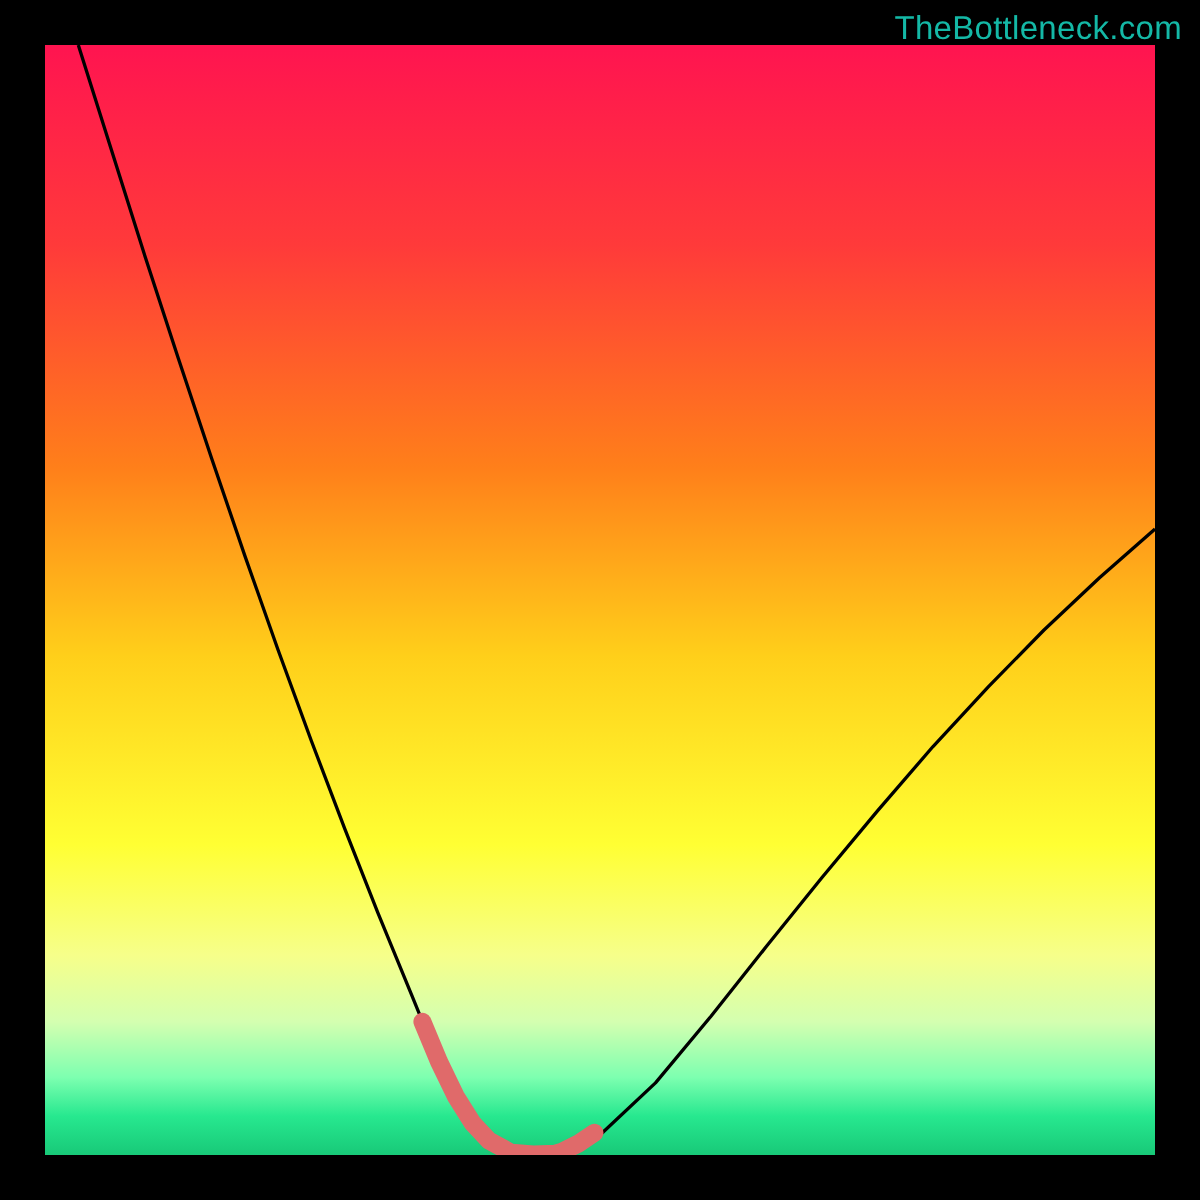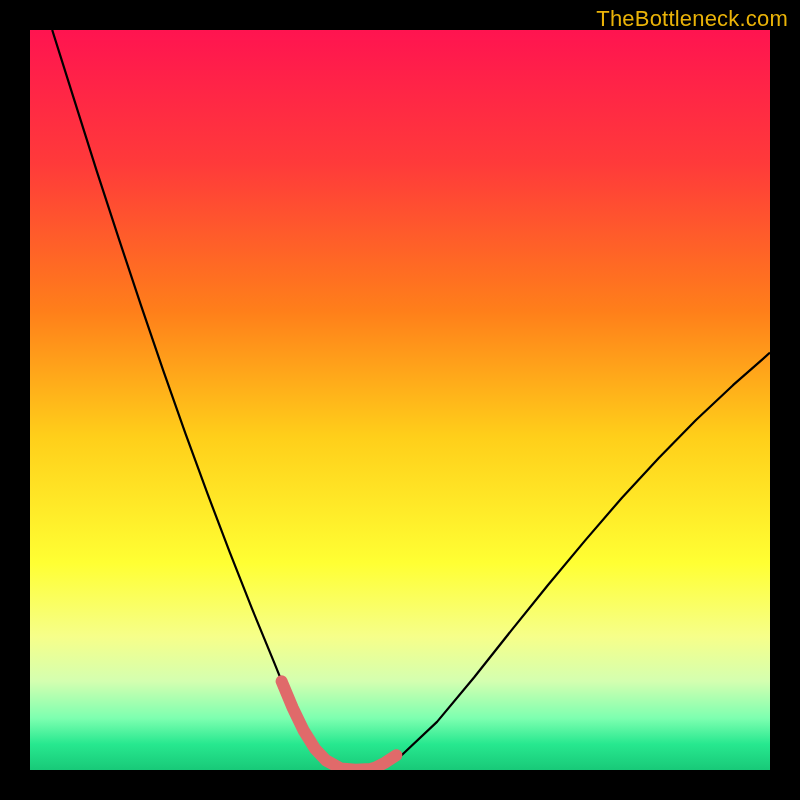--- a/index.html
+++ b/index.html
@@ -21,21 +21,21 @@
     position: absolute;
     left: 30px;
     top: 30px;
     width: 740px;
     height: 740px;
   }
   .watermark {
     position: absolute;
     top: 6px;
     right: 12px;
-    color: #eab308;
+    color: #14b8a6;
     font-size: 22px;
     letter-spacing: 0.2px;
     font-weight: 500;
     user-select: none;
   }
 </style>
 </head>
 <body>
 
 <div class="stage">

